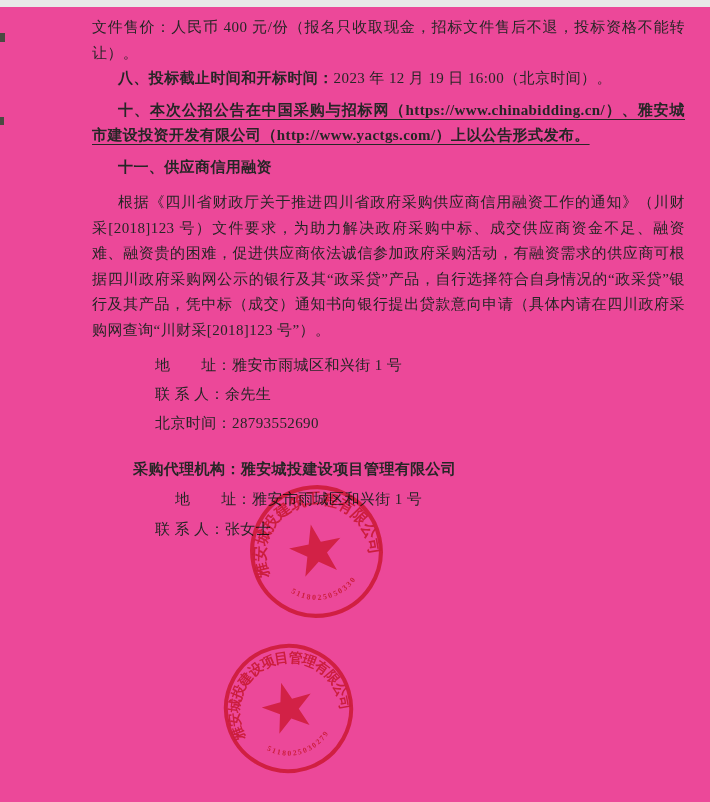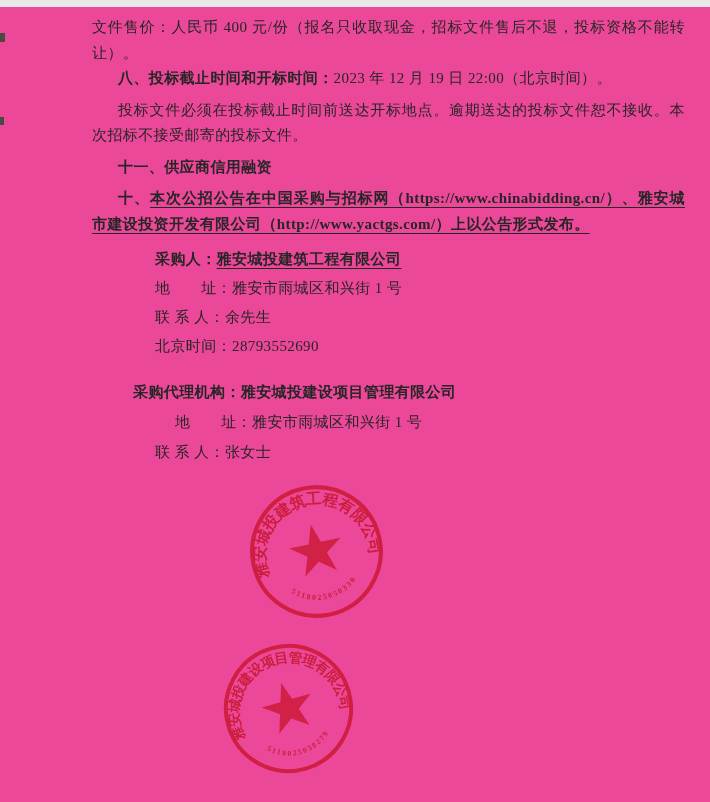--- a/index.html
+++ b/index.html
@@ -41,33 +41,32 @@
 
 <div class="page">
   <span class="scan-mark m1"></span>
   <span class="scan-mark m2"></span>
 
   <div class="doc">
     <p class="j">文件售价：人民币 400 元/份（报名只收取现金，招标文件售后不退，投标资格不能转让）。</p>
 
 
 
-    <p class="ind"><span class="b">八、投标截止时间和开标时间：</span><span>2023 年 12 月 19 日 22:00（北京时间）。</span></p>
+    <p class="ind"><span class="b">八、投标截止时间和开标时间：</span><span>2023 年 12 月 19 日 16:00（北京时间）。</span></p>
 
-    <p class="ind j mt6">投标文件必须在投标截止时间前送达开标地点。逾期送达的投标文件恕不接收。本次招标不接受邮寄的投标文件。</p>
 
+
+    <p class="ind j mt6"><span class="b">十、</span><span class="b u">本次公招公告在中国采购与招标网（https://www.chinabidding.cn/）、雅安城市建设投资开发有限公司（http://www.yactgs.com/）上以公告形式发布。</span></p>
 
     <p class="ind b mt6">十一、供应商信用融资</p>
 
-    <p class="ind j mt6"><span class="b">十、</span><span class="b u">本次公招公告在中国采购与招标网（https://www.chinabidding.cn/）、雅安城市建设投资开发有限公司（http://www.yactgs.com/）上以公告形式发布。</span></p>
-
+    <p class="ind j mt10">根据《四川省财政厅关于推进四川省政府采购供应商信用融资工作的通知》（川财采[2018]123 号）文件要求，为助力解决政府采购中标、成交供应商资金不足、融资难、融资贵的困难，促进供应商依法诚信参加政府采购活动，有融资需求的供应商可根据四川政府采购网公示的银行及其“政采贷”产品，自行选择符合自身情况的“政采贷”银行及其产品，凭中标（成交）通知书向银行提出贷款意向申请（具体内请在四川政府采购网查询“川财采[2018]123 号”）。</p>
 
 
     <div class="contact">
-      <p><span class="b">采购人：</span><span class="b u">雅安城投建筑工程有限公司</span></p>
       <p><span>地　　址：</span><span>雅安市雨城区和兴街 1 号</span></p>
       <p><span>联 系 人：</span><span>余先生</span></p>
       <p><span>北京时间：</span><span>28793552690</span></p>
     </div>
 
     <div class="agency-block">
       <p><span class="b">采购代理机构：</span><span class="b">雅安城投建设项目管理有限公司</span></p>
       <p class="sub-addr"><span>地　　址：</span><span>雅安市雨城区和兴街 1 号</span></p>
       <p class="sub"><span>联 系 人：</span><span>张女士</span></p>
       <p class="sub"></p>

